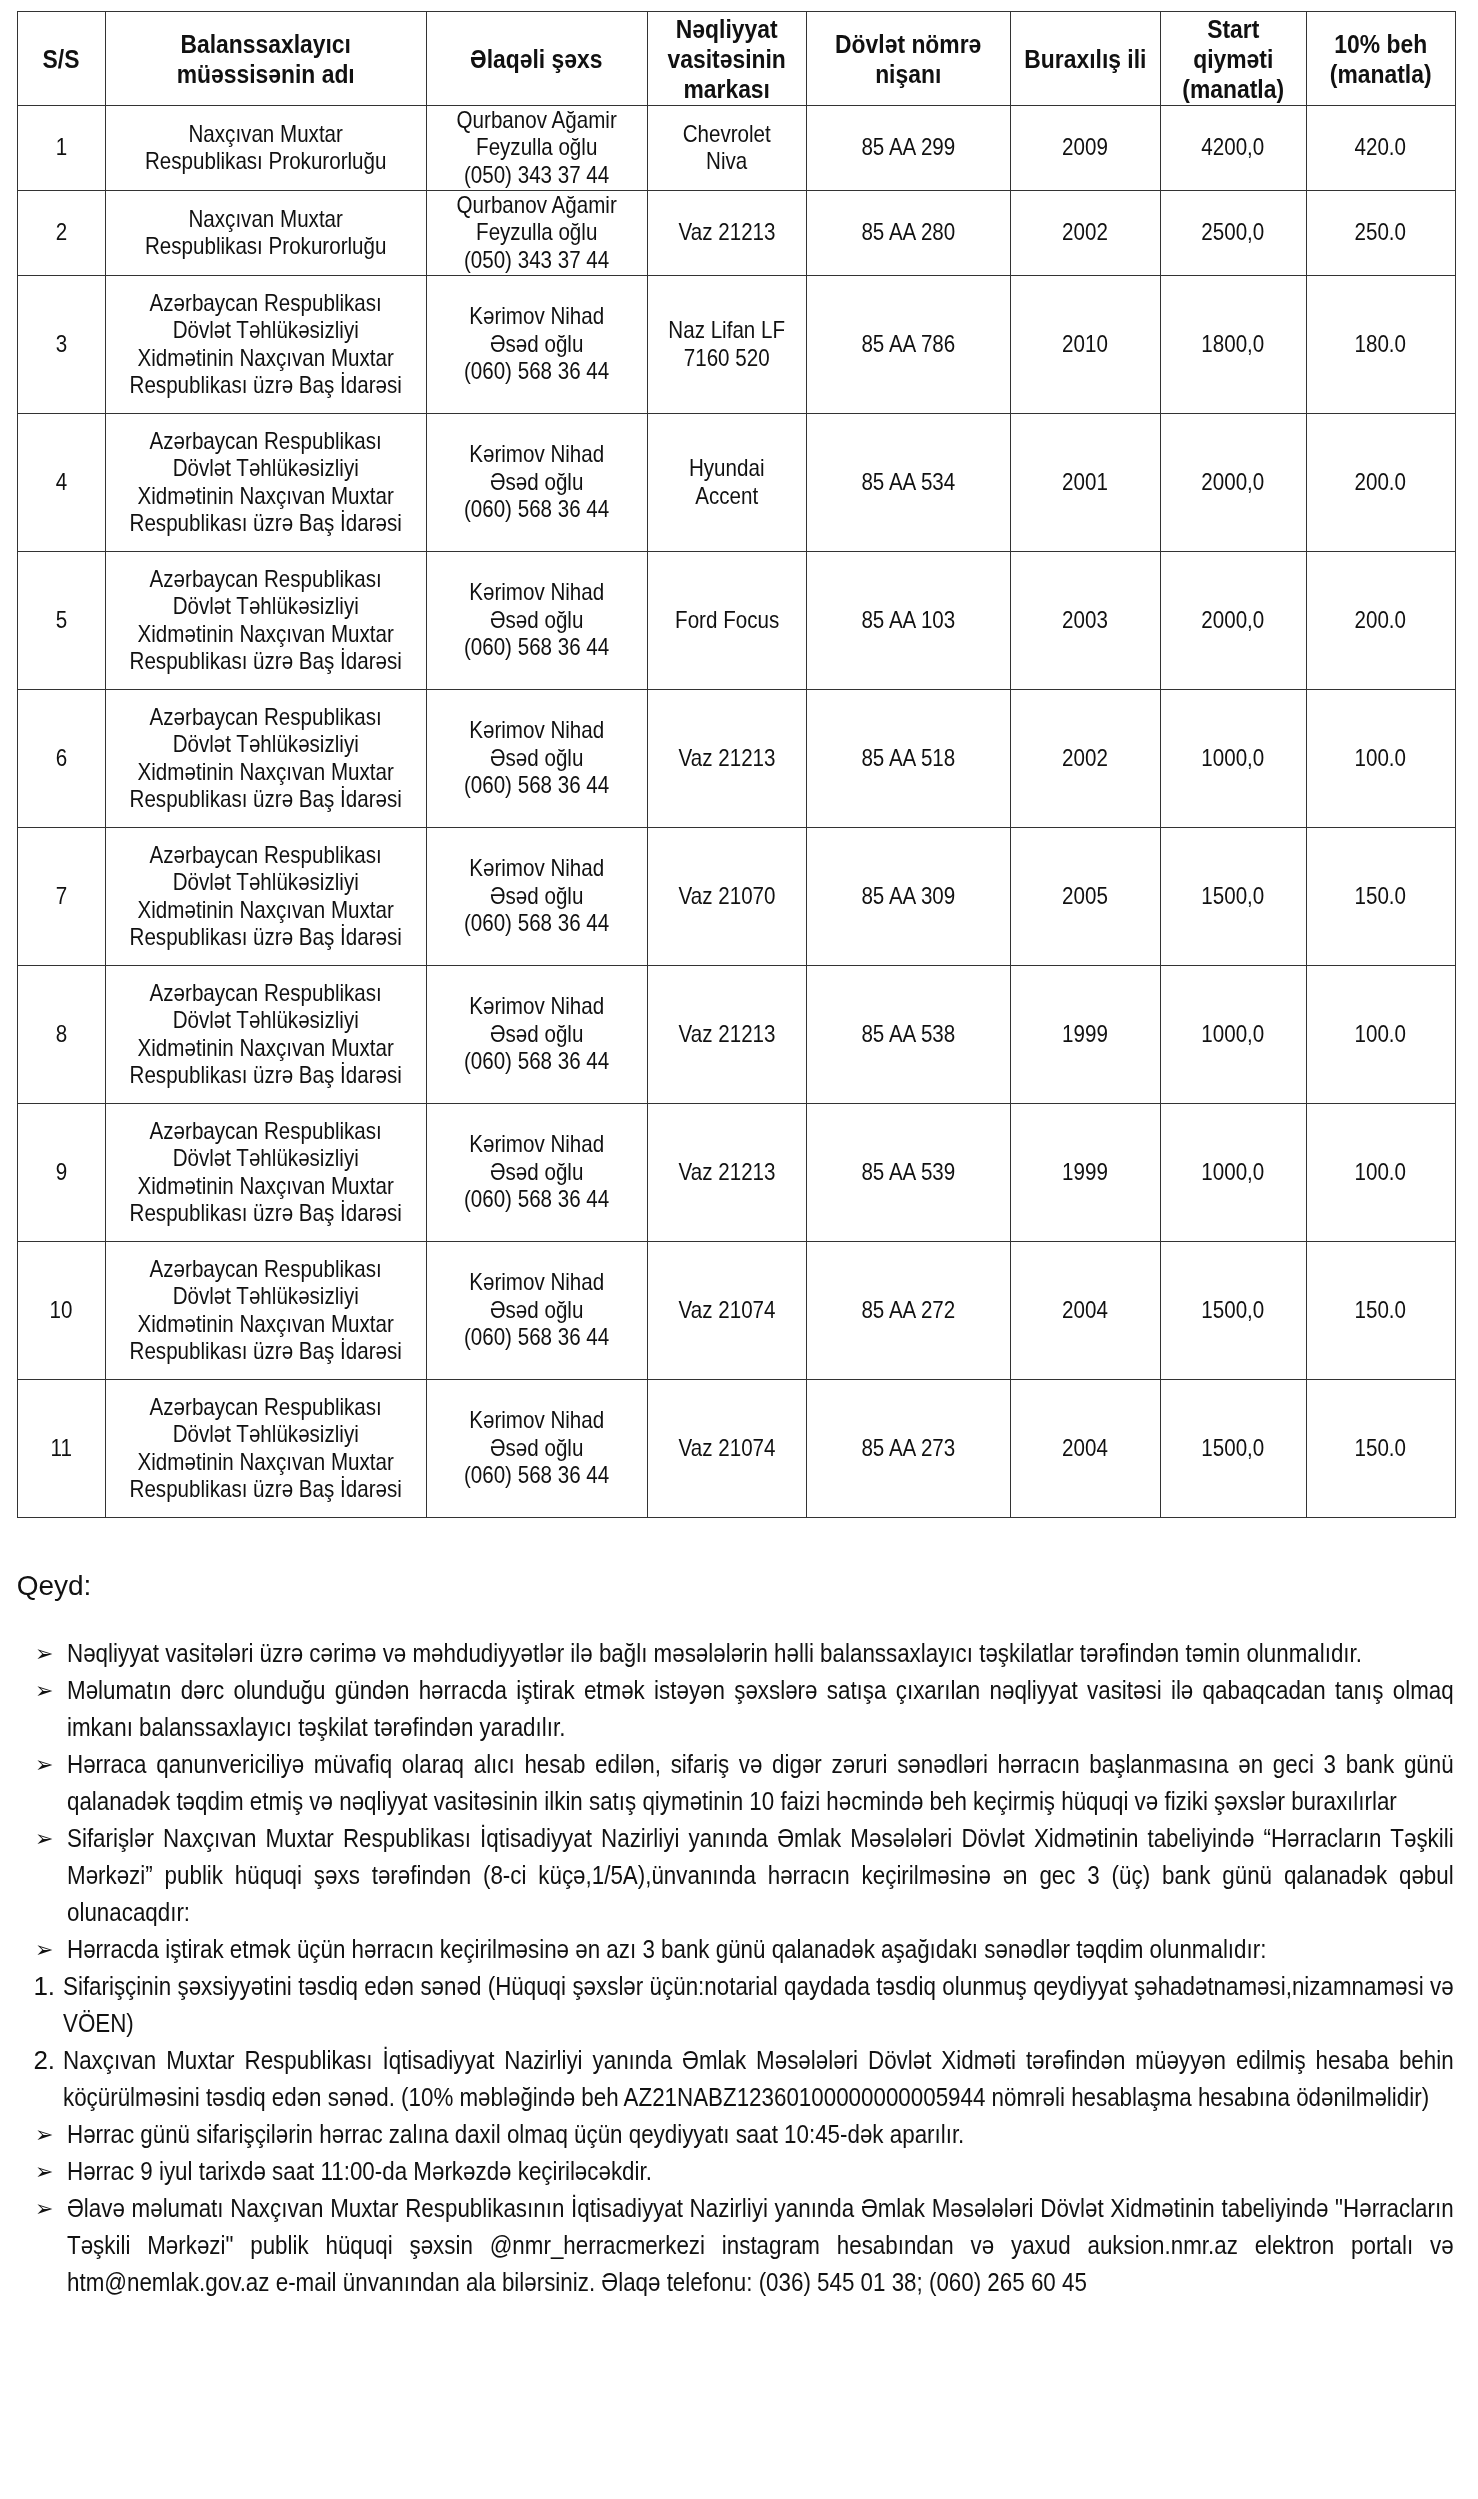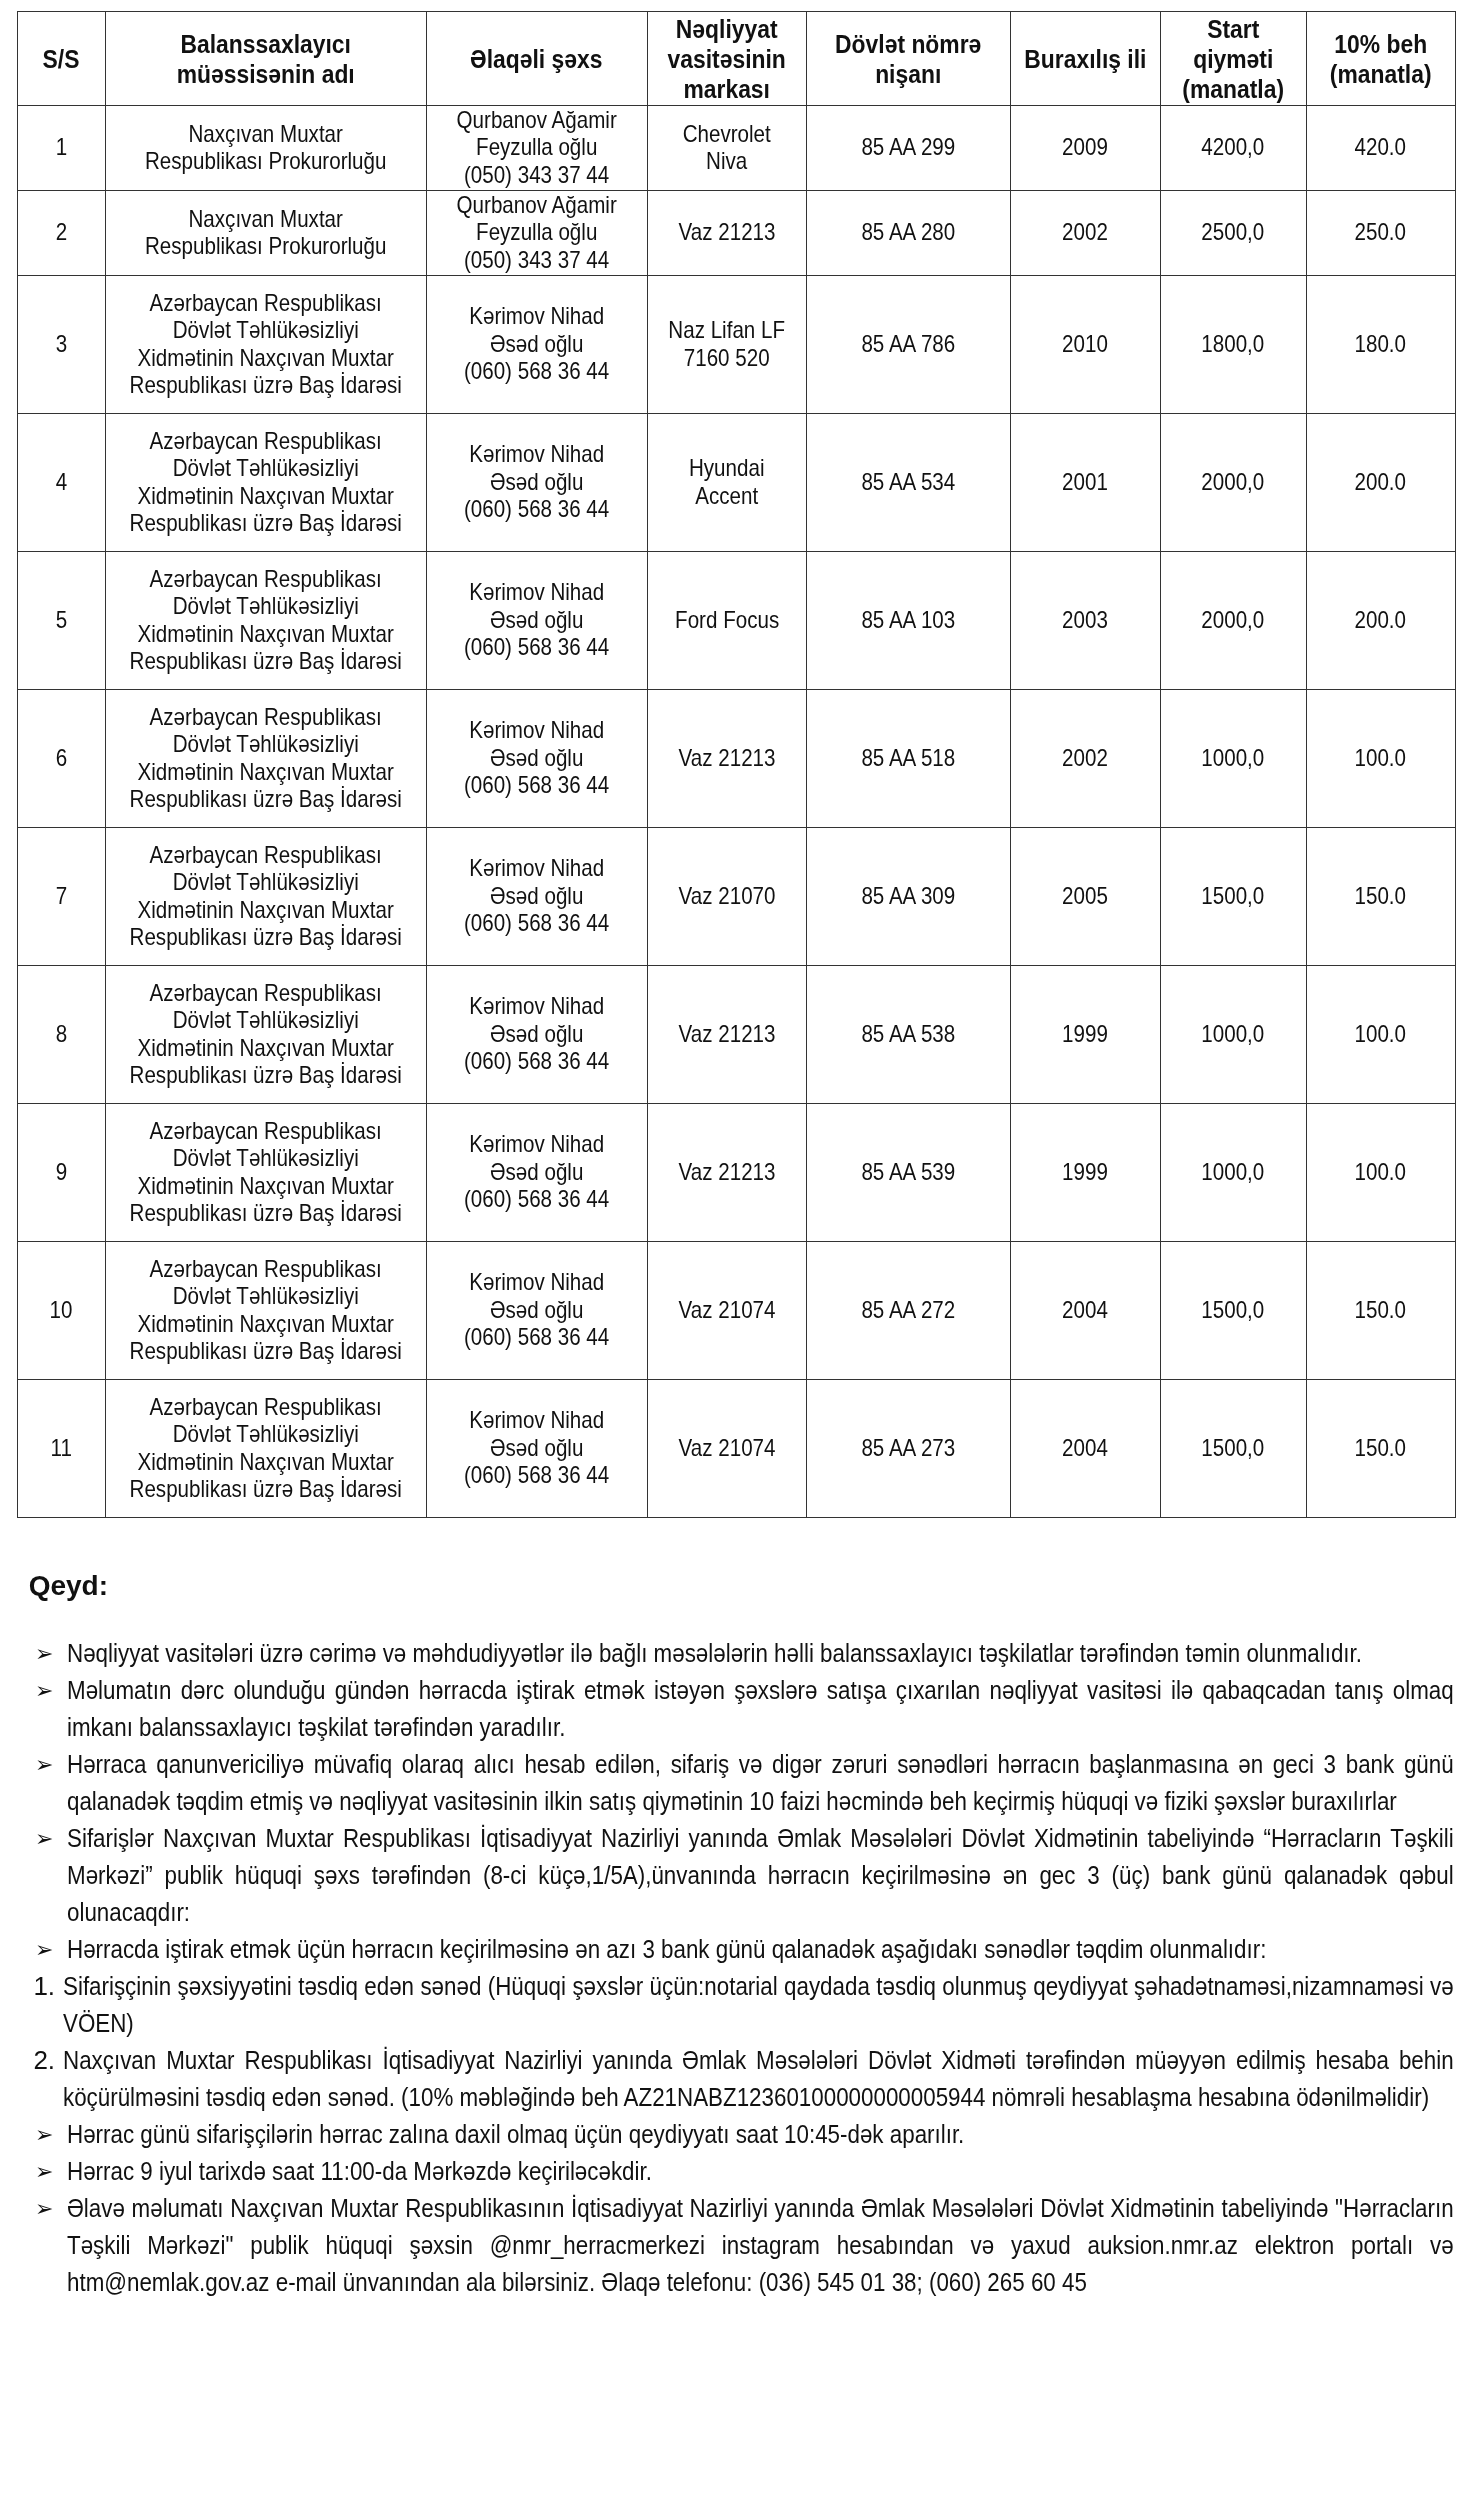--- a/index.html
+++ b/index.html
@@ -22,21 +22,21 @@
   }
   .cond { display: inline-block; transform: scaleX(0.88); transform-origin: center; white-space: nowrap; }
   table.auction tr.r-short td { height: 84px; }
   table.auction tr.r-tall td { height: 137px; }
   col.c1 { width: 88px; } col.c2 { width: 321px; } col.c3 { width: 221px; }
   col.c4 { width: 159px; } col.c5 { width: 204px; } col.c6 { width: 150px; }
   col.c7 { width: 146px; } col.c8 { width: 149px; }
 
   .notes { position: absolute; left: 16.7px; top: 1569px; width: 1440px; }
   .notes h2 {
-    font-size: 28px; font-weight: bold; margin: 0 0 33px 12px; line-height: 33px;
+    font-size: 28px; font-weight: normal; margin: 0 0 33px 0; line-height: 33px;
   }
   .note {
     position: relative; font-size: 26px; line-height: 37px; margin: 0;
     text-align: justify; padding-left: 50px;
   }
   .note .bullet {
     position: absolute; left: 18.4px; top: 0; font-size: 22px;
   }
   .note.numbered { padding-left: 46px; }
   .note.numbered .bullet { left: 16.7px; font-size: 26px; }

